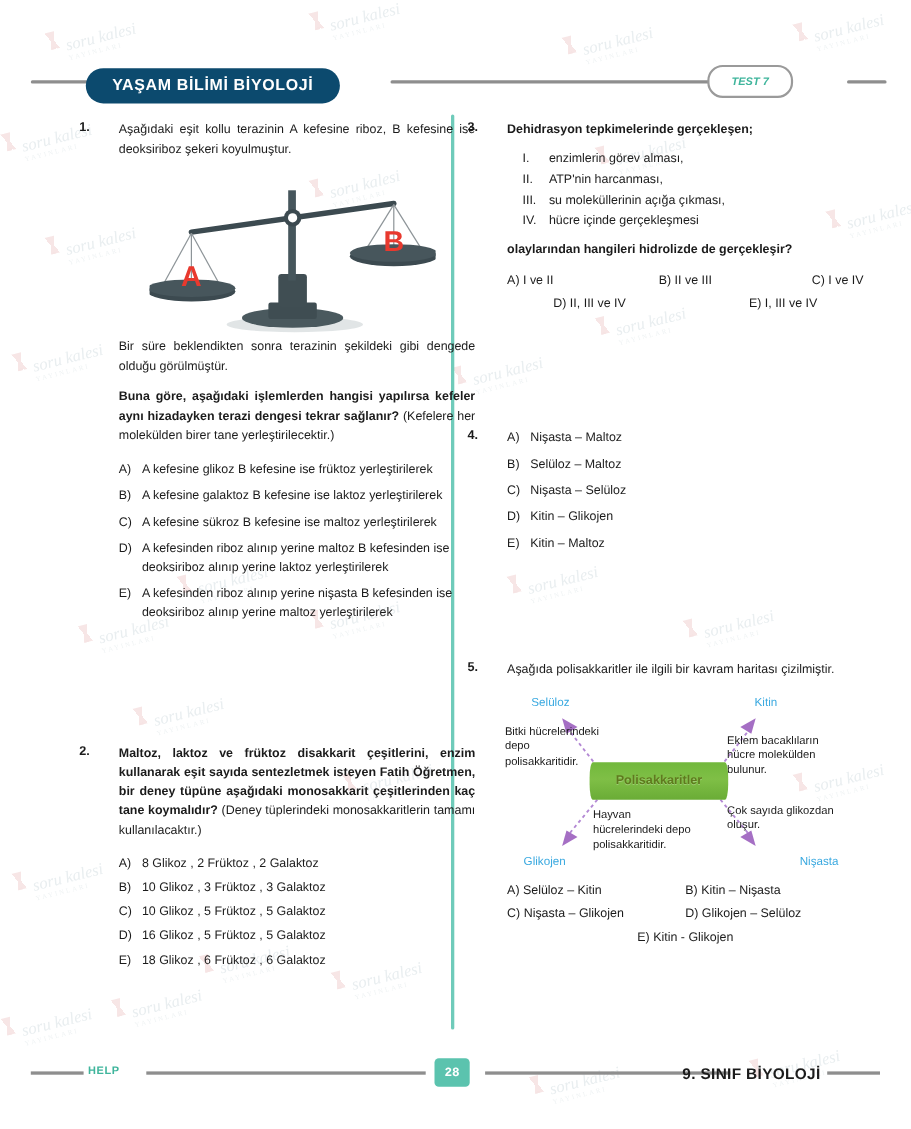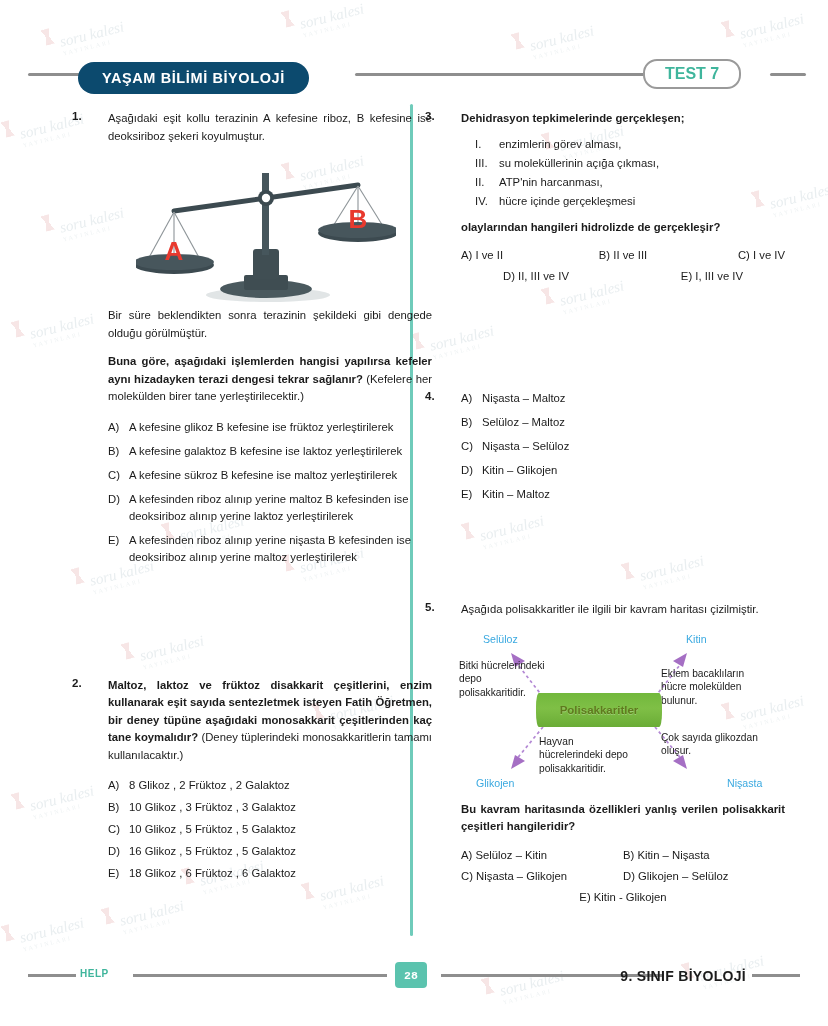--- a/index.html
+++ b/index.html
@@ -47,21 +47,21 @@
     background: #0c4a6e; border-radius: 16px;
     display: flex; align-items: center;
     color: #ffffff; font-weight: bold; font-size: 14.5px; letter-spacing: .6px;
   }
   .chip-test {
     position: absolute; left: 643px; top: 1px;
     height: 30px; padding: 0 20px;
     border: 2px solid #9a9a9a; border-radius: 14px;
     background: #ffffff;
     display: flex; align-items: center;
-    color: #3fb59c; font-weight: bold; font-size: 16px;
+    color: #3fb59c; font-weight: bold; font-style: italic; font-size: 10px;
   }
 
   
   .divider { position: absolute; left: 410px; top: 104px; width: 2.5px; height: 832px; background: #6fcbba; border-radius: 2px; }
   .col { position: absolute; top: 110px; width: 360px; }
   .col.left  { left: 72px; }
   .col.right { left: 425px; }
 
   
   .q { position: relative; margin-bottom: 0; }
@@ -266,26 +266,26 @@
     <div class="q">
       <div class="qnum">3.</div>
       <div class="qbody">
         <div class="stem"><b>Dehidrasyon</b><b> tepkimelerinde gerçekleşen;</b></div>
         <div class="romans">
           <div class="ri">
               <span class="rn">I.</span>
               <span>enzimlerin görev alması,</span>
             </div>
           <div class="ri">
+              <span class="rn">II.</span>
+              <span>ATP'nin harcanması,</span>
+            </div>
+          <div class="ri">
               <span class="rn">III.</span>
               <span>su moleküllerinin açığa çıkması,</span>
-            </div>
-          <div class="ri">
-              <span class="rn">II.</span>
-              <span>ATP'nin harcanması,</span>
             </div>
           <div class="ri">
               <span class="rn">IV.</span>
               <span>hücre içinde gerçekleşmesi</span>
             </div>
         </div>
         <div class="stem b" style="margin-top:8px;">olaylarından hangileri hidrolizde de gerçekleşir?</div>
 
         <div class="opts">
           <div class="optrow">
@@ -356,21 +356,20 @@
           <div class="cm-node" style="left:236px; top:146px;padding-left:48px;">Nişasta</div>
 
           <div class="cm-desc" style="left:16px;  top:28px; width:88px;">Bitki hücrelerindeki depo polisakkaritidir.</div>
           <div class="cm-desc" style="left:218px; top:36px; width:106px;">Eklem bacaklıların hücre molekülden bulunur.</div>
           <div class="cm-desc" style="left:96px;  top:104px; width:92px;">Hayvan hücrelerindeki depo polisakkaritidir.</div>
           <div class="cm-desc" style="left:218px; top:100px; width:100px;">Çok sayıda glikozdan oluşur.</div>
 
           <div class="cm-center">Polisakkaritler</div>
         </div>
 
-        <div class="stem b" style="margin-top:10px;">Bu kavram haritasında özellikleri yanlış verilen polisakkarit çeşitleri hangileridir?</div>
 
         <div class="opts">
           <div class="optrow">
             <span class="cell"><span>A)</span> <span>Selüloz –  Kitin</span></span>
             <span class="cell"><span>B)</span> <span>Kitin – Nişasta</span></span>
           </div>
           <div class="optrow">
             <span class="cell"><span>C)</span> <span>Nişasta – Glikojen</span></span>
             <span class="cell"><span>D)</span> <span>Glikojen – Selüloz</span></span>
           </div>

